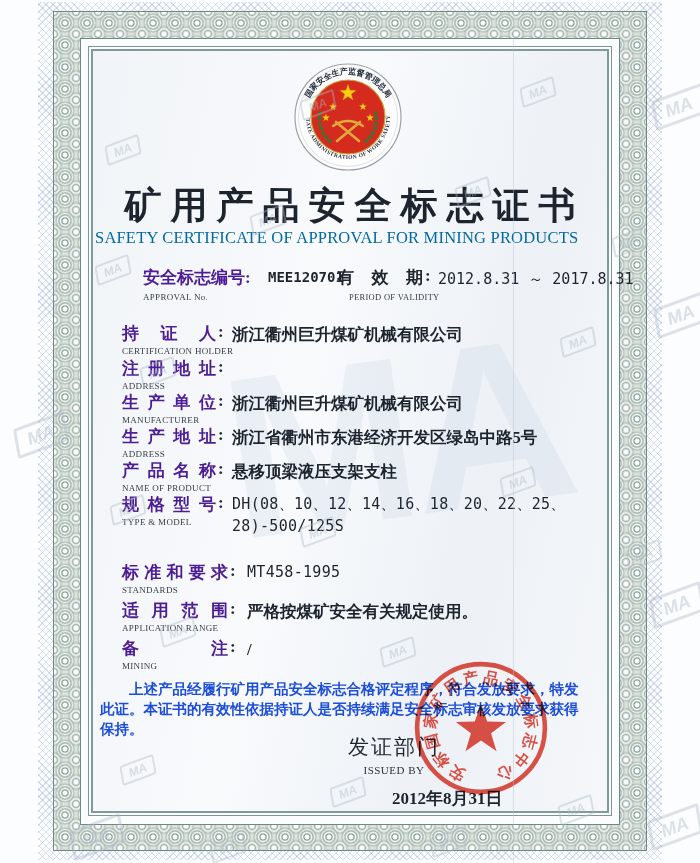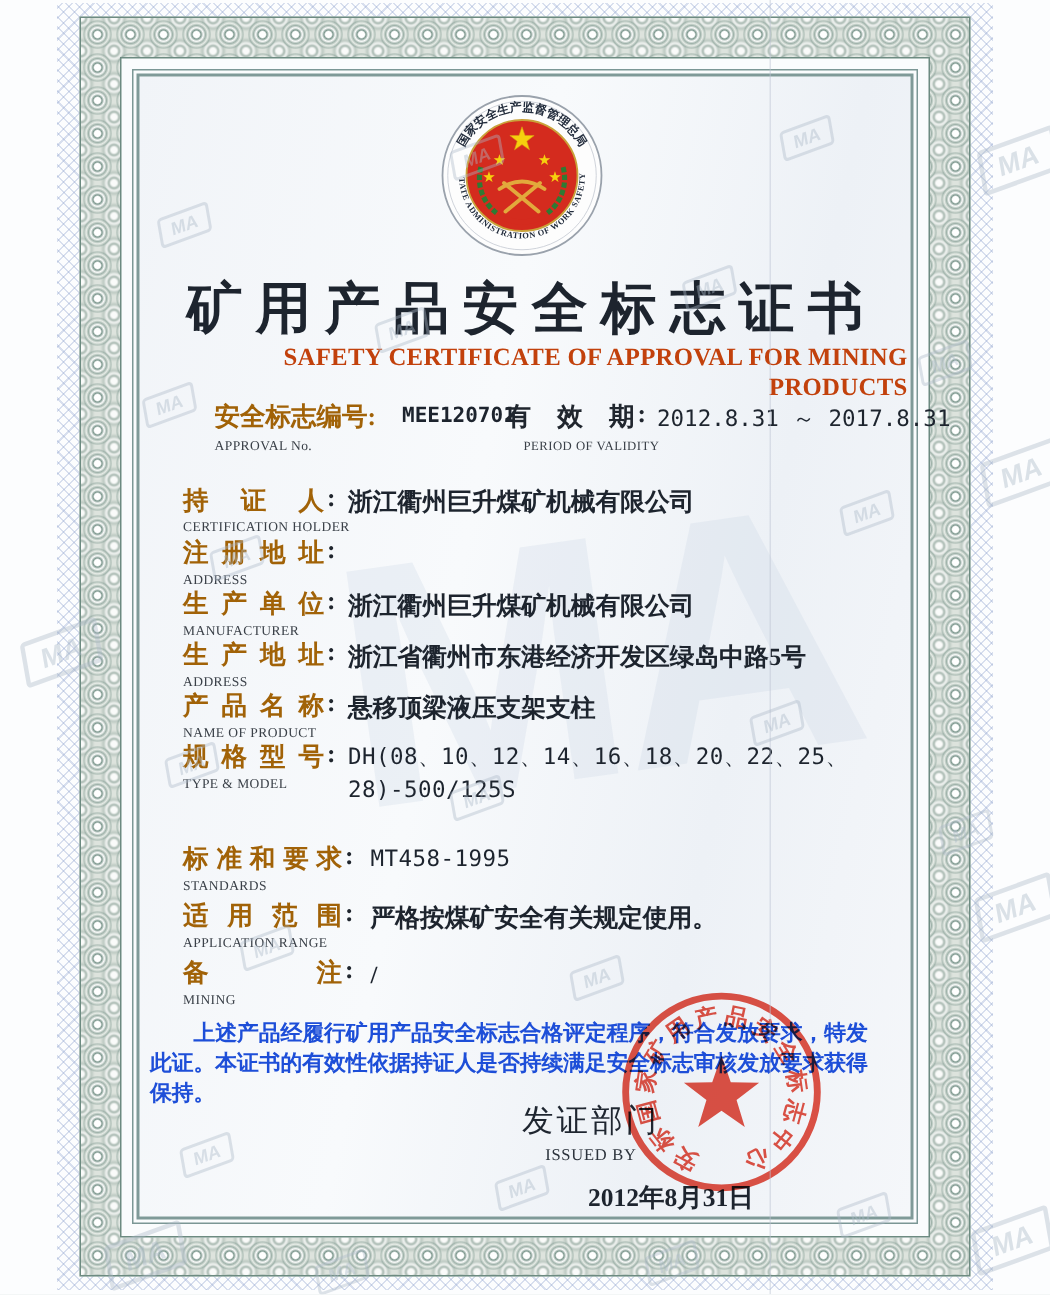--- a/index.html
+++ b/index.html
@@ -42,26 +42,26 @@
   .content-layer{position:absolute;inset:0;}
   .crease{position:absolute;left:513px;top:0;width:1px;height:863px;background:rgba(188,196,210,.45);}
 
   
   .emblem{position:absolute;left:293px;top:62px;width:110px;height:110px;}
   .title-zh{
     position:absolute;left:95px;top:181px;width:510px;text-align:center;
     font-size:37px;font-weight:700;letter-spacing:9px;text-indent:9px;color:#1d242e;
   }
   .title-en{
-    position:absolute;left:95px;top:228px;width:510px;text-align:right;
-    font-size:16.5px;font-weight:700;letter-spacing:.2px;color:#c2410c;
-  }
-
-  
-  .approval-label,.row .zh-label{font-weight:700;font-size:17px;color:#a16207;}
+    position:absolute;left:95px;top:228px;width:510px;text-align:left;
+    font-size:16.5px;font-weight:400;letter-spacing:.2px;color:#0369a1;
+  }
+
+  
+  .approval-label,.row .zh-label{font-weight:700;font-size:17px;color:#4c1d95;}
   .approval-label{position:absolute;left:143px;top:266px;}
   .en-sub{position:absolute;font-size:9px;font-weight:400;letter-spacing:.3px;color:#3a4048;}
   .approval-en{left:143px;top:292px;}
   .approval-val{position:absolute;left:268px;top:269px;font-family:"DejaVu Sans Mono","Liberation Mono",monospace;font-size:14px;color:#1d242e;font-weight:bold;}
   .validity-label{position:absolute;left:337px;top:266px;width:86px;font-weight:700;font-size:17px;text-align:justify;text-align-last:justify;}
   .validity-colon{position:absolute;left:425px;top:266px;font-weight:700;font-size:17px;}
   .validity-en{left:337px;top:292px;font-size:8.5px;margin-left:12px;}
   .validity-val{position:absolute;left:438px;top:270px;font-family:"DejaVu Sans Mono","Liberation Mono",monospace;font-size:15px;color:#1d242e;}
 
   

